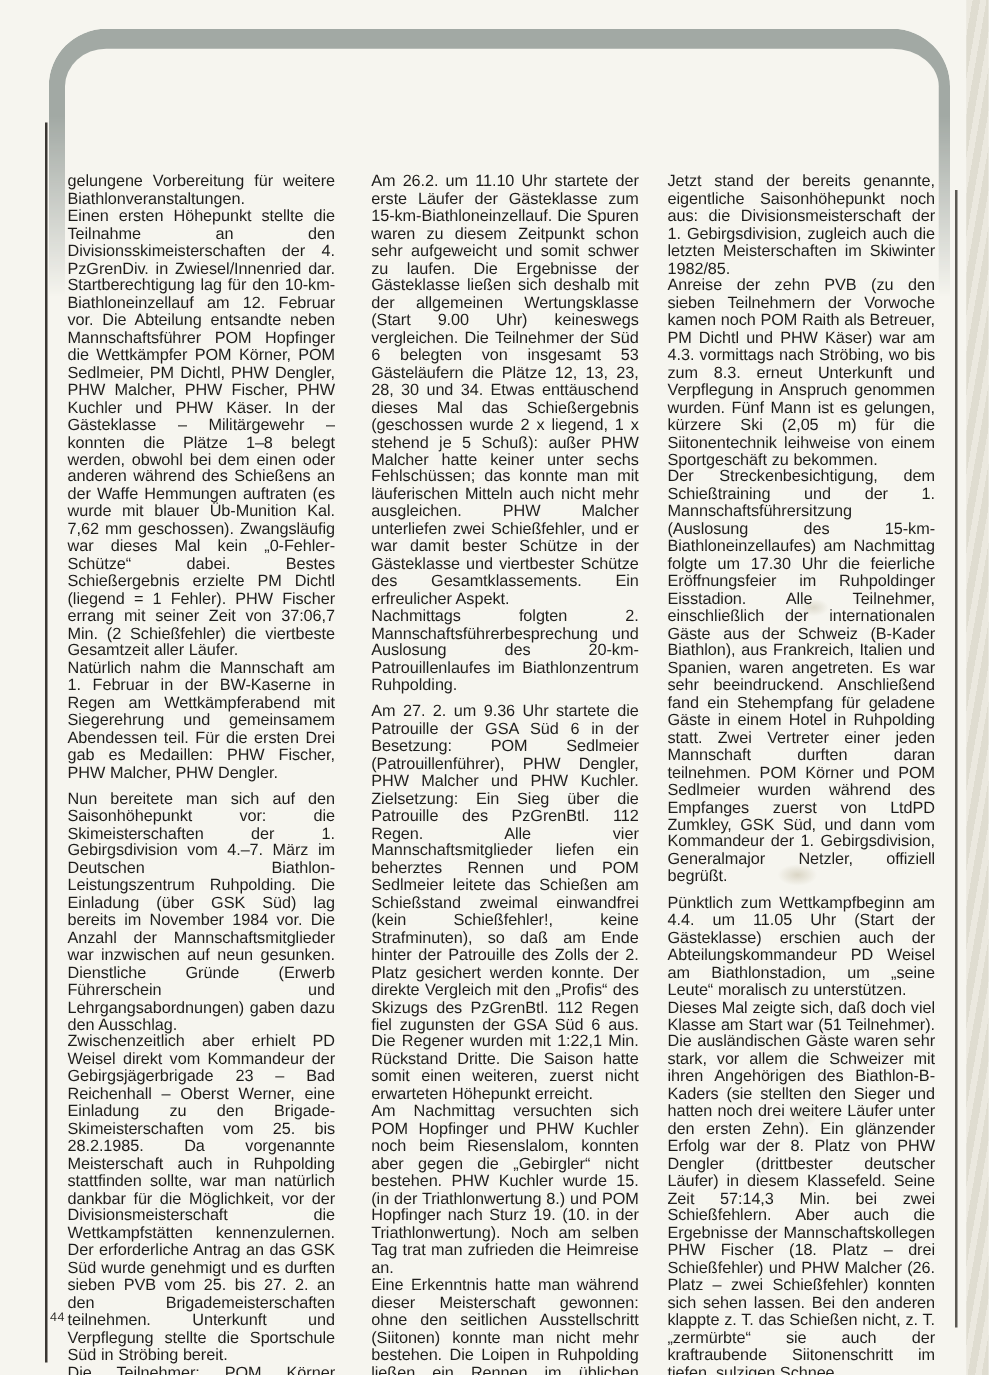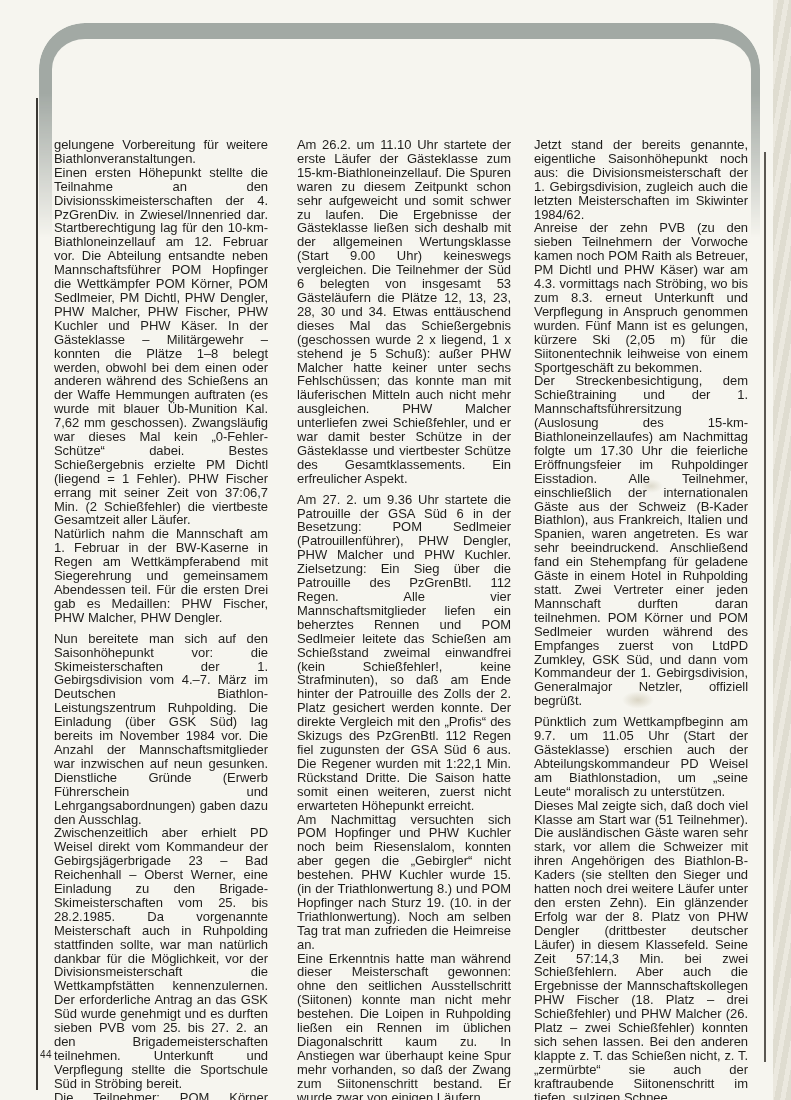--- a/index.html
+++ b/index.html
@@ -82,27 +82,28 @@
       <p class="para">gelungene Vorbereitung für weitere Biathlonveranstaltungen.</p>
       <p class="para">Einen ersten Höhepunkt stellte die Teilnahme an den Divisionsskimeisterschaften der 4. PzGrenDiv. in Zwiesel/Innenried dar. Startberechtigung lag für den 10-km-Biathloneinzellauf am 12. Februar vor. Die Abteilung entsandte neben Mannschaftsführer POM Hopfinger die Wettkämpfer POM Körner, POM Sedlmeier, PM Dichtl, PHW Dengler, PHW Malcher, PHW Fischer, PHW Kuchler und PHW Käser. In der Gästeklasse – Militärgewehr – konnten die Plätze 1–8 belegt werden, obwohl bei dem einen oder anderen während des Schießens an der Waffe Hemmungen auftraten (es wurde mit blauer Üb-Munition Kal. 7,62 mm geschossen). Zwangsläufig war dieses Mal kein „0-Fehler-Schütze“ dabei. Bestes Schießergebnis erzielte PM Dichtl (liegend = 1 Fehler). PHW Fischer errang mit seiner Zeit von 37:06,7 Min. (2 Schießfehler) die viertbeste Gesamtzeit aller Läufer.</p>
       <p class="para">Natürlich nahm die Mannschaft am 1. Februar in der BW-Kaserne in Regen am Wettkämpferabend mit Siegerehrung und gemeinsamem Abendessen teil. Für die ersten Drei gab es Medaillen: PHW Fischer, PHW Malcher, PHW Dengler.</p>
       <p class="para gap">Nun bereitete man sich auf den Saisonhöhepunkt vor: die Skimeisterschaften der 1. Gebirgsdivision vom 4.–7. März im Deutschen Biathlon-Leistungszentrum Ruhpolding. Die Einladung (über GSK Süd) lag bereits im November 1984 vor. Die Anzahl der Mannschaftsmitglieder war inzwischen auf neun gesunken. Dienstliche Gründe (Erwerb Führerschein und Lehrgangsabordnungen) gaben dazu den Ausschlag.</p>
       <p class="para">Zwischenzeitlich aber erhielt PD Weisel direkt vom Kommandeur der Gebirgsjägerbrigade 23 – Bad Reichenhall – Oberst Werner, eine Einladung zu den Brigade-Skimeisterschaften vom 25. bis 28.2.1985. Da vorgenannte Meisterschaft auch in Ruhpolding stattfinden sollte, war man natürlich dankbar für die Möglichkeit, vor der Divisionsmeisterschaft die Wettkampfstätten kennenzulernen. Der erforderliche Antrag an das GSK Süd wurde genehmigt und es durften sieben PVB vom 25. bis 27. 2. an den Brigademeisterschaften teilnehmen. Unterkunft und Verpflegung stellte die Sportschule Süd in Ströbing bereit.</p>
       <p class="para">Die Teilnehmer: POM Körner (Mannschaftsführer), POM Hopfinger, POM Zeitpunkt, PHW Dengler, PHW Malcher, PHW Fischer und PHW Kuchler.</p>
       <p class="para">Die Anreise fand am 25.2. vormittags statt. Nachmittags standen Streckenbesichtigung und Schießtraining in Ruhpolding und Mannschaftsführersitzung in der BW-Kaserne in Bad Reichenhall auf dem Programm.</p>
     </section>
   <section class="col col-1" id="col-1">
       <p class="para">Am 26.2. um 11.10 Uhr startete der erste Läufer der Gästeklasse zum 15-km-Biathloneinzellauf. Die Spuren waren zu diesem Zeitpunkt schon sehr aufgeweicht und somit schwer zu laufen. Die Ergebnisse der Gästeklasse ließen sich deshalb mit der allgemeinen Wertungsklasse (Start 9.00 Uhr) keineswegs vergleichen. Die Teilnehmer der Süd 6 belegten von insgesamt 53 Gästeläufern die Plätze 12, 13, 23, 28, 30 und 34. Etwas enttäuschend dieses Mal das Schießergebnis (geschossen wurde 2 x liegend, 1 x stehend je 5 Schuß): außer PHW Malcher hatte keiner unter sechs Fehlschüssen; das konnte man mit läuferischen Mitteln auch nicht mehr ausgleichen. PHW Malcher unterliefen zwei Schießfehler, und er war damit bester Schütze in der Gästeklasse und viertbester Schütze des Gesamtklassements. Ein erfreulicher Aspekt.</p>
+      <p class="para">Nachmittags folgten 2. Mannschaftsführerbesprechung und Auslosung des 20-km-Patrouillenlaufes im Biathlonzentrum Ruhpolding.</p>
       <p class="para gap">Am 27. 2. um 9.36 Uhr startete die Patrouille der GSA Süd 6 in der Besetzung: POM Sedlmeier (Patrouillenführer), PHW Dengler, PHW Malcher und PHW Kuchler. Zielsetzung: Ein Sieg über die Patrouille des PzGrenBtl. 112 Regen. Alle vier Mannschaftsmitglieder liefen ein beherztes Rennen und POM Sedlmeier leitete das Schießen am Schießstand zweimal einwandfrei (kein Schießfehler!, keine Strafminuten), so daß am Ende hinter der Patrouille des Zolls der 2. Platz gesichert werden konnte. Der direkte Vergleich mit den „Profis“ des Skizugs des PzGrenBtl. 112 Regen fiel zugunsten der GSA Süd 6 aus. Die Regener wurden mit 1:22,1 Min. Rückstand Dritte. Die Saison hatte somit einen weiteren, zuerst nicht erwarteten Höhepunkt erreicht.</p>
       <p class="para">Am Nachmittag versuchten sich POM Hopfinger und PHW Kuchler noch beim Riesenslalom, konnten aber gegen die „Gebirgler“ nicht bestehen. PHW Kuchler wurde 15. (in der Triathlonwertung 8.) und POM Hopfinger nach Sturz 19. (10. in der Triathlonwertung). Noch am selben Tag trat man zufrieden die Heimreise an.</p>
       <p class="para">Eine Erkenntnis hatte man während dieser Meisterschaft gewonnen: ohne den seitlichen Ausstellschritt (Siitonen) konnte man nicht mehr bestehen. Die Loipen in Ruhpolding ließen ein Rennen im üblichen Diagonalschritt kaum zu. In Anstiegen war überhaupt keine Spur mehr vorhanden, so daß der Zwang zum Siitonenschritt bestand. Er wurde zwar von einigen Läufern</p>
     </section>
   <section class="col col-2" id="col-2">
-      <p class="para">Jetzt stand der bereits genannte, eigentliche Saisonhöhepunkt noch aus: die Divisionsmeisterschaft der 1. Gebirgsdivision, zugleich auch die letzten Meisterschaften im Skiwinter 1984/62.</p>
+      <p class="para">Jetzt stand der bereits genannte, eigentliche Saisonhöhepunkt noch aus: die Divisionsmeisterschaft der 1. Gebirgsdivision, zugleich auch die letzten Meisterschaften im Skiwinter 1982/85.</p>
       <p class="para">Anreise der zehn PVB (zu den sieben Teilnehmern der Vorwoche kamen noch POM Raith als Betreuer, PM Dichtl und PHW Käser) war am 4.3. vormittags nach Ströbing, wo bis zum 8.3. erneut Unterkunft und Verpflegung in Anspruch genommen wurden. Fünf Mann ist es gelungen, kürzere Ski (2,05 m) für die Siitonentechnik leihweise von einem Sportgeschäft zu bekommen.</p>
       <p class="para">Der Streckenbesichtigung, dem Schießtraining und der 1. Mannschaftsführersitzung (Auslosung des 15-km-Biathloneinzellaufes) am Nachmittag folgte um 17.30 Uhr die feierliche Eröffnungsfeier im Ruhpoldinger Eisstadion. Alle Teilnehmer, einschließlich der internationalen Gäste aus der Schweiz (B-Kader Biathlon), aus Frankreich, Italien und Spanien, waren angetreten. Es war sehr beeindruckend. Anschließend fand ein Stehempfang für geladene Gäste in einem Hotel in Ruhpolding statt. Zwei Vertreter einer jeden Mannschaft durften daran teilnehmen. POM Körner und POM Sedlmeier wurden während des Empfanges zuerst von LtdPD Zumkley, GSK Süd, und dann vom Kommandeur der 1. Gebirgsdivision, Generalmajor Netzler, offiziell begrüßt.</p>
-      <p class="para gap">Pünktlich zum Wettkampfbeginn am 9.7. um 11.05 Uhr (Start der Gästeklasse) erschien auch der Abteilungskommandeur PD Weisel am Biathlonstadion, um „seine Leute“ moralisch zu unterstützen.</p>
+      <p class="para gap">Pünktlich zum Wettkampfbeginn am 4.4. um 11.05 Uhr (Start der Gästeklasse) erschien auch der Abteilungskommandeur PD Weisel am Biathlonstadion, um „seine Leute“ moralisch zu unterstützen.</p>
       <p class="para">Dieses Mal zeigte sich, daß doch viel Klasse am Start war (51 Teilnehmer). Die ausländischen Gäste waren sehr stark, vor allem die Schweizer mit ihren Angehörigen des Biathlon-B-Kaders (sie stellten den Sieger und hatten noch drei weitere Läufer unter den ersten Zehn). Ein glänzender Erfolg war der 8. Platz von PHW Dengler (drittbester deutscher Läufer) in diesem Klassefeld. Seine Zeit 57:14,3 Min. bei zwei Schießfehlern. Aber auch die Ergebnisse der Mannschaftskollegen PHW Fischer (18. Platz – drei Schießfehler) und PHW Malcher (26. Platz – zwei Schießfehler) konnten sich sehen lassen. Bei den anderen klappte z. T. das Schießen nicht, z. T. „zermürbte“ sie auch der kraftraubende Siitonenschritt im tiefen, sulzigen Schnee.</p>
       <p class="para">Dennoch ließ das Ergebnis allgemein für den Patrouillenlauf am nächsten Tag hoffen.</p>
     </section>
 </main>
 
 <div class="page-number">44</div>
 
 </body></html>

